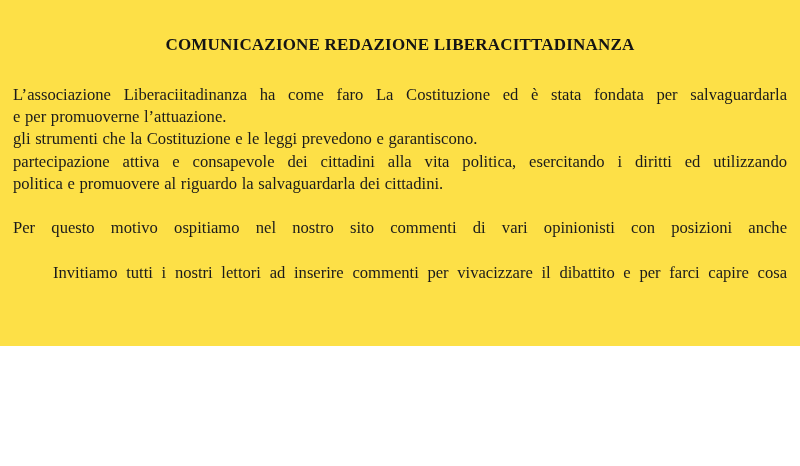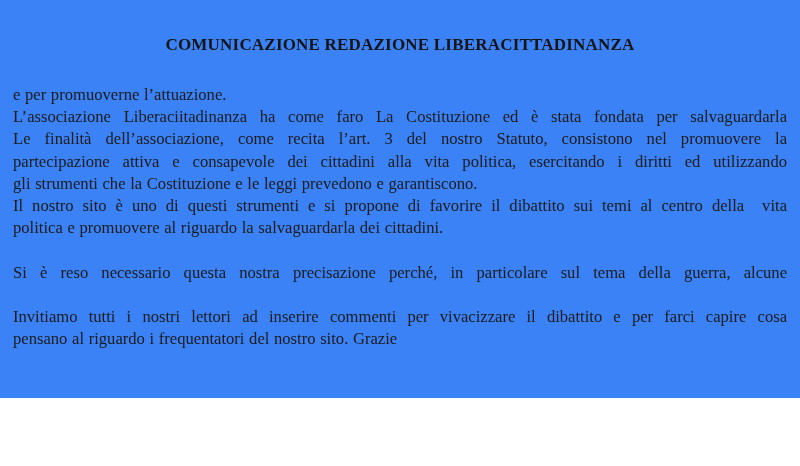--- a/index.html
+++ b/index.html
@@ -9,39 +9,40 @@
   }
   body {
     width: 800px;
     height: 466px;
     overflow: hidden;
     font-family: "Liberation Serif", serif;
   }
   .page {
     box-sizing: border-box;
     width: 800px;
-    height: 398px;
+    height: 346px;
     padding: 34px 13px 0 13px;
-    background: #3b82f6;
+    background: #fde047;
     color: #1b1b1b;
   }
   .doc-title {
     text-align: center;
     font-weight: bold;
     font-size: 17px;
     line-height: 22px;
     letter-spacing: 0.2px;
     margin: 0 0 28px 0;
     color: #141414;
   }
   .block {
     margin: 0 0 22.2px 0;
   }
   .block:last-child {
     margin-bottom: 0;
+    margin-left: 40px;
   }
   .line {
     font-size: 16.6px;
     line-height: 22.2px;
     text-align: left;
     word-spacing: 0.5px;
   }
   
   .line.fill {
     text-align: justify;
@@ -50,42 +51,39 @@
 </style>
 </head>
 <body>
 
 <div class="page">
 
   <h1 class="doc-title">COMUNICAZIONE REDAZIONE LIBERACITTADINANZA</h1>
 
   <div class="block">
     <div>
+      <div class="line fill">L’associazione Liberaciitadinanza ha come faro La Costituzione ed è stata fondata per salvaguardarla</div>
       <div class="line">e per promuoverne l’attuazione.</div>
-      <div class="line fill">L’associazione Liberaciitadinanza ha come faro La Costituzione ed è stata fondata per salvaguardarla</div>
     </div>
     <div>
-      <div class="line fill">Le finalità dell’associazione, come recita l’art. 3 del nostro Statuto, consistono nel promuovere la</div>
+      <div class="line">gli strumenti che la Costituzione e le leggi prevedono e garantiscono.</div>
       <div class="line fill">partecipazione attiva e consapevole dei cittadini alla vita politica, esercitando i diritti ed utilizzando</div>
-      <div class="line">gli strumenti che la Costituzione e le leggi prevedono e garantiscono.</div>
     </div>
     <div>
-      <div class="line fill">Il nostro sito è uno di questi strumenti e si propone di favorire il dibattito sui temi al centro della &nbsp;vita</div>
       <div class="line">politica e promuovere al riguardo la salvaguardarla dei cittadini.</div>
     </div>
   </div>
 
   <div class="block">
     <div>
+      <div class="line fill">Per questo motivo ospitiamo nel nostro sito commenti di vari opinionisti con posizioni anche</div>
     </div>
     <div>
-      <div class="line fill">Si è reso necessario questa nostra precisazione perché, in particolare sul tema della guerra, alcune</div>
     </div>
   </div>
 
   <div class="block">
     <div>
       <div class="line fill">Invitiamo tutti i nostri lettori ad inserire commenti per vivacizzare il dibattito e per farci capire cosa</div>
-      <div class="line">pensano al riguardo i frequentatori del nostro sito. Grazie</div>
     </div>
   </div>
 
 </div>
 
 </body></html>

